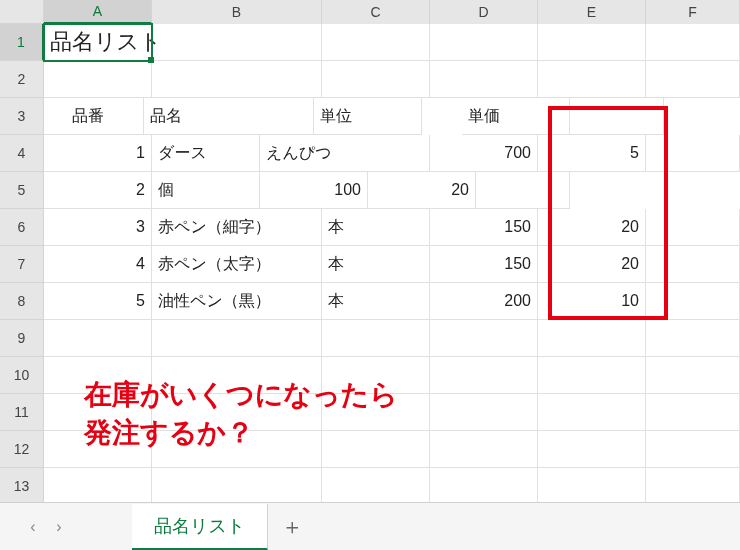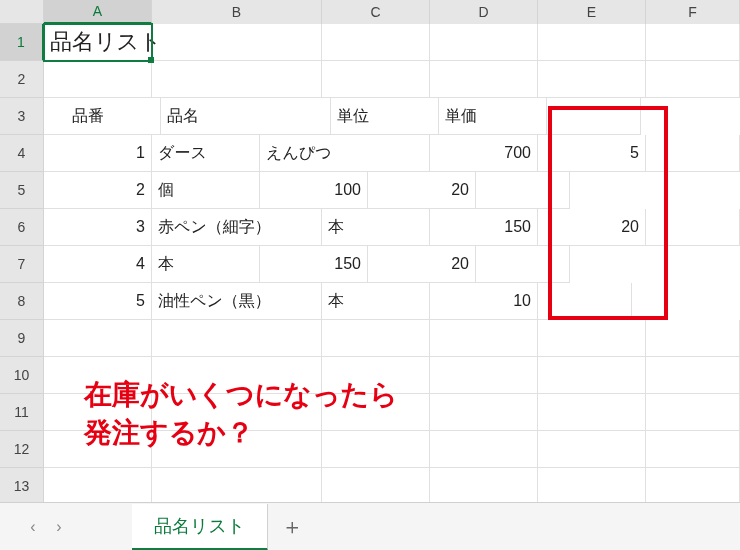--- a/index.html
+++ b/index.html
@@ -202,24 +202,24 @@
         </div>
         <div class="row">
           <div class="cell" style="width: 108px;"></div>
           <div class="cell" style="width: 170px;"></div>
           <div class="cell" style="width: 108px;"></div>
           <div class="cell" style="width: 108px;"></div>
           <div class="cell" style="width: 108px;"></div>
           <div class="cell" style="width: 94px;"></div>
         </div>
         <div class="row">
-          <div class="cell" style="width: 117px; padding-left: 28px;">品番</div>
+          <div class="cell" style="width: 100px; padding-left: 28px;">品番</div>
           <div class="cell" style="width: 170px;">品名</div>
           <div class="cell" style="width: 108px;">単位</div>
-          <div class="cell" style="width: 108px;">単価</div>
+          <div class="cell" style="width: 108px; margin-left: 40px;">単価</div>
           <div class="cell" style="width: 94px;"></div>
         </div>
         <div class="row">
           <div class="cell num" style="width: 108px;">1</div>
           <div class="cell" style="width: 108px;">ダース</div>
           <div class="cell" style="width: 170px;">えんぴつ</div>
           <div class="cell num" style="width: 108px;">700</div>
           <div class="cell num" style="width: 108px;">5</div>
           <div class="cell" style="width: 94px;"></div>
         </div>
@@ -233,29 +233,31 @@
         <div class="row">
           <div class="cell num" style="width: 108px;">3</div>
           <div class="cell" style="width: 170px;">赤ペン（細字）</div>
           <div class="cell" style="width: 108px;">本</div>
           <div class="cell num" style="width: 108px;">150</div>
           <div class="cell num" style="width: 108px;">20</div>
           <div class="cell" style="width: 94px;"></div>
         </div>
         <div class="row">
           <div class="cell num" style="width: 108px;">4</div>
+          <div class="cell" style="width: 170px;">赤ペン（太字）</div>
           <div class="cell" style="width: 108px;">本</div>
           <div class="cell num" style="width: 108px;">150</div>
           <div class="cell num" style="width: 108px;">20</div>
           <div class="cell" style="width: 94px;"></div>
         </div>
         <div class="row">
           <div class="cell num" style="width: 108px;">5</div>
           <div class="cell" style="width: 170px;">油性ペン（黒）</div>
           <div class="cell" style="width: 108px;">本</div>
+          <div class="cell num" style="width: 108px;">200</div>
           <div class="cell num" style="width: 108px;">10</div>
           <div class="cell" style="width: 94px;"></div>
         </div>
         <div class="row">
           <div class="cell" style="width: 108px;"></div>
           <div class="cell" style="width: 170px;"></div>
           <div class="cell" style="width: 108px;"></div>
           <div class="cell" style="width: 108px;"></div>
           <div class="cell" style="width: 108px;"></div>
           <div class="cell" style="width: 94px;"></div>

